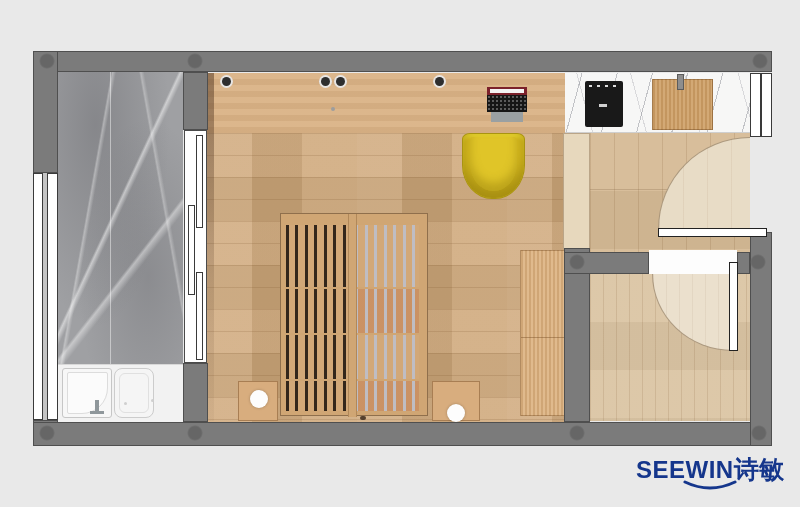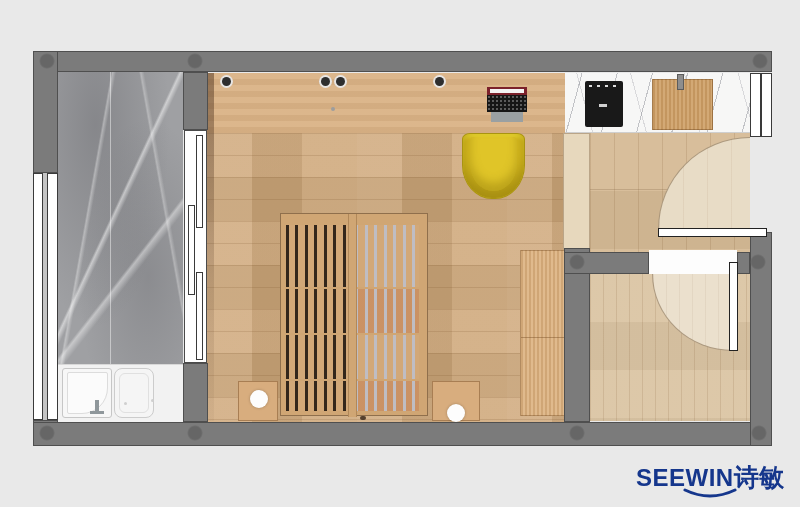--- a/index.html
+++ b/index.html
@@ -170,21 +170,21 @@
   <div class="a col-dot" style="left:39px;top:53px;"></div>
   <div class="a col-dot" style="left:187px;top:53px;"></div>
   <div class="a col-dot" style="left:752px;top:53px;"></div>
   <div class="a col-dot" style="left:39px;top:425px;"></div>
   <div class="a col-dot" style="left:187px;top:425px;"></div>
   <div class="a col-dot" style="left:569px;top:425px;"></div>
   <div class="a col-dot" style="left:751px;top:425px;"></div>
   <div class="a col-dot" style="left:569px;top:254px;"></div>
   <div class="a col-dot" style="left:750px;top:254px;"></div>
 
-  <div class="a" style="left:630px;top:452px;width:165px;height:44px;margin-top:8px;">
+  <div class="a" style="left:630px;top:452px;width:165px;height:44px;">
     <span class="a logo-latin" style="left:6px;top:6px;">SEEWIN</span>
     <svg class="a" style="left:52px;top:28px;" width="56" height="13" viewBox="0 0 56 13">
       <path d="M3 2 Q28 14 53 2" fill="none" stroke="#15368c" stroke-width="3" stroke-linecap="round"></path>
     </svg>
     <span class="a logo-cjk" style="left:96px;top:5px;">诗敏</span>
   </div>
 
 </div>
 
 </body></html>

